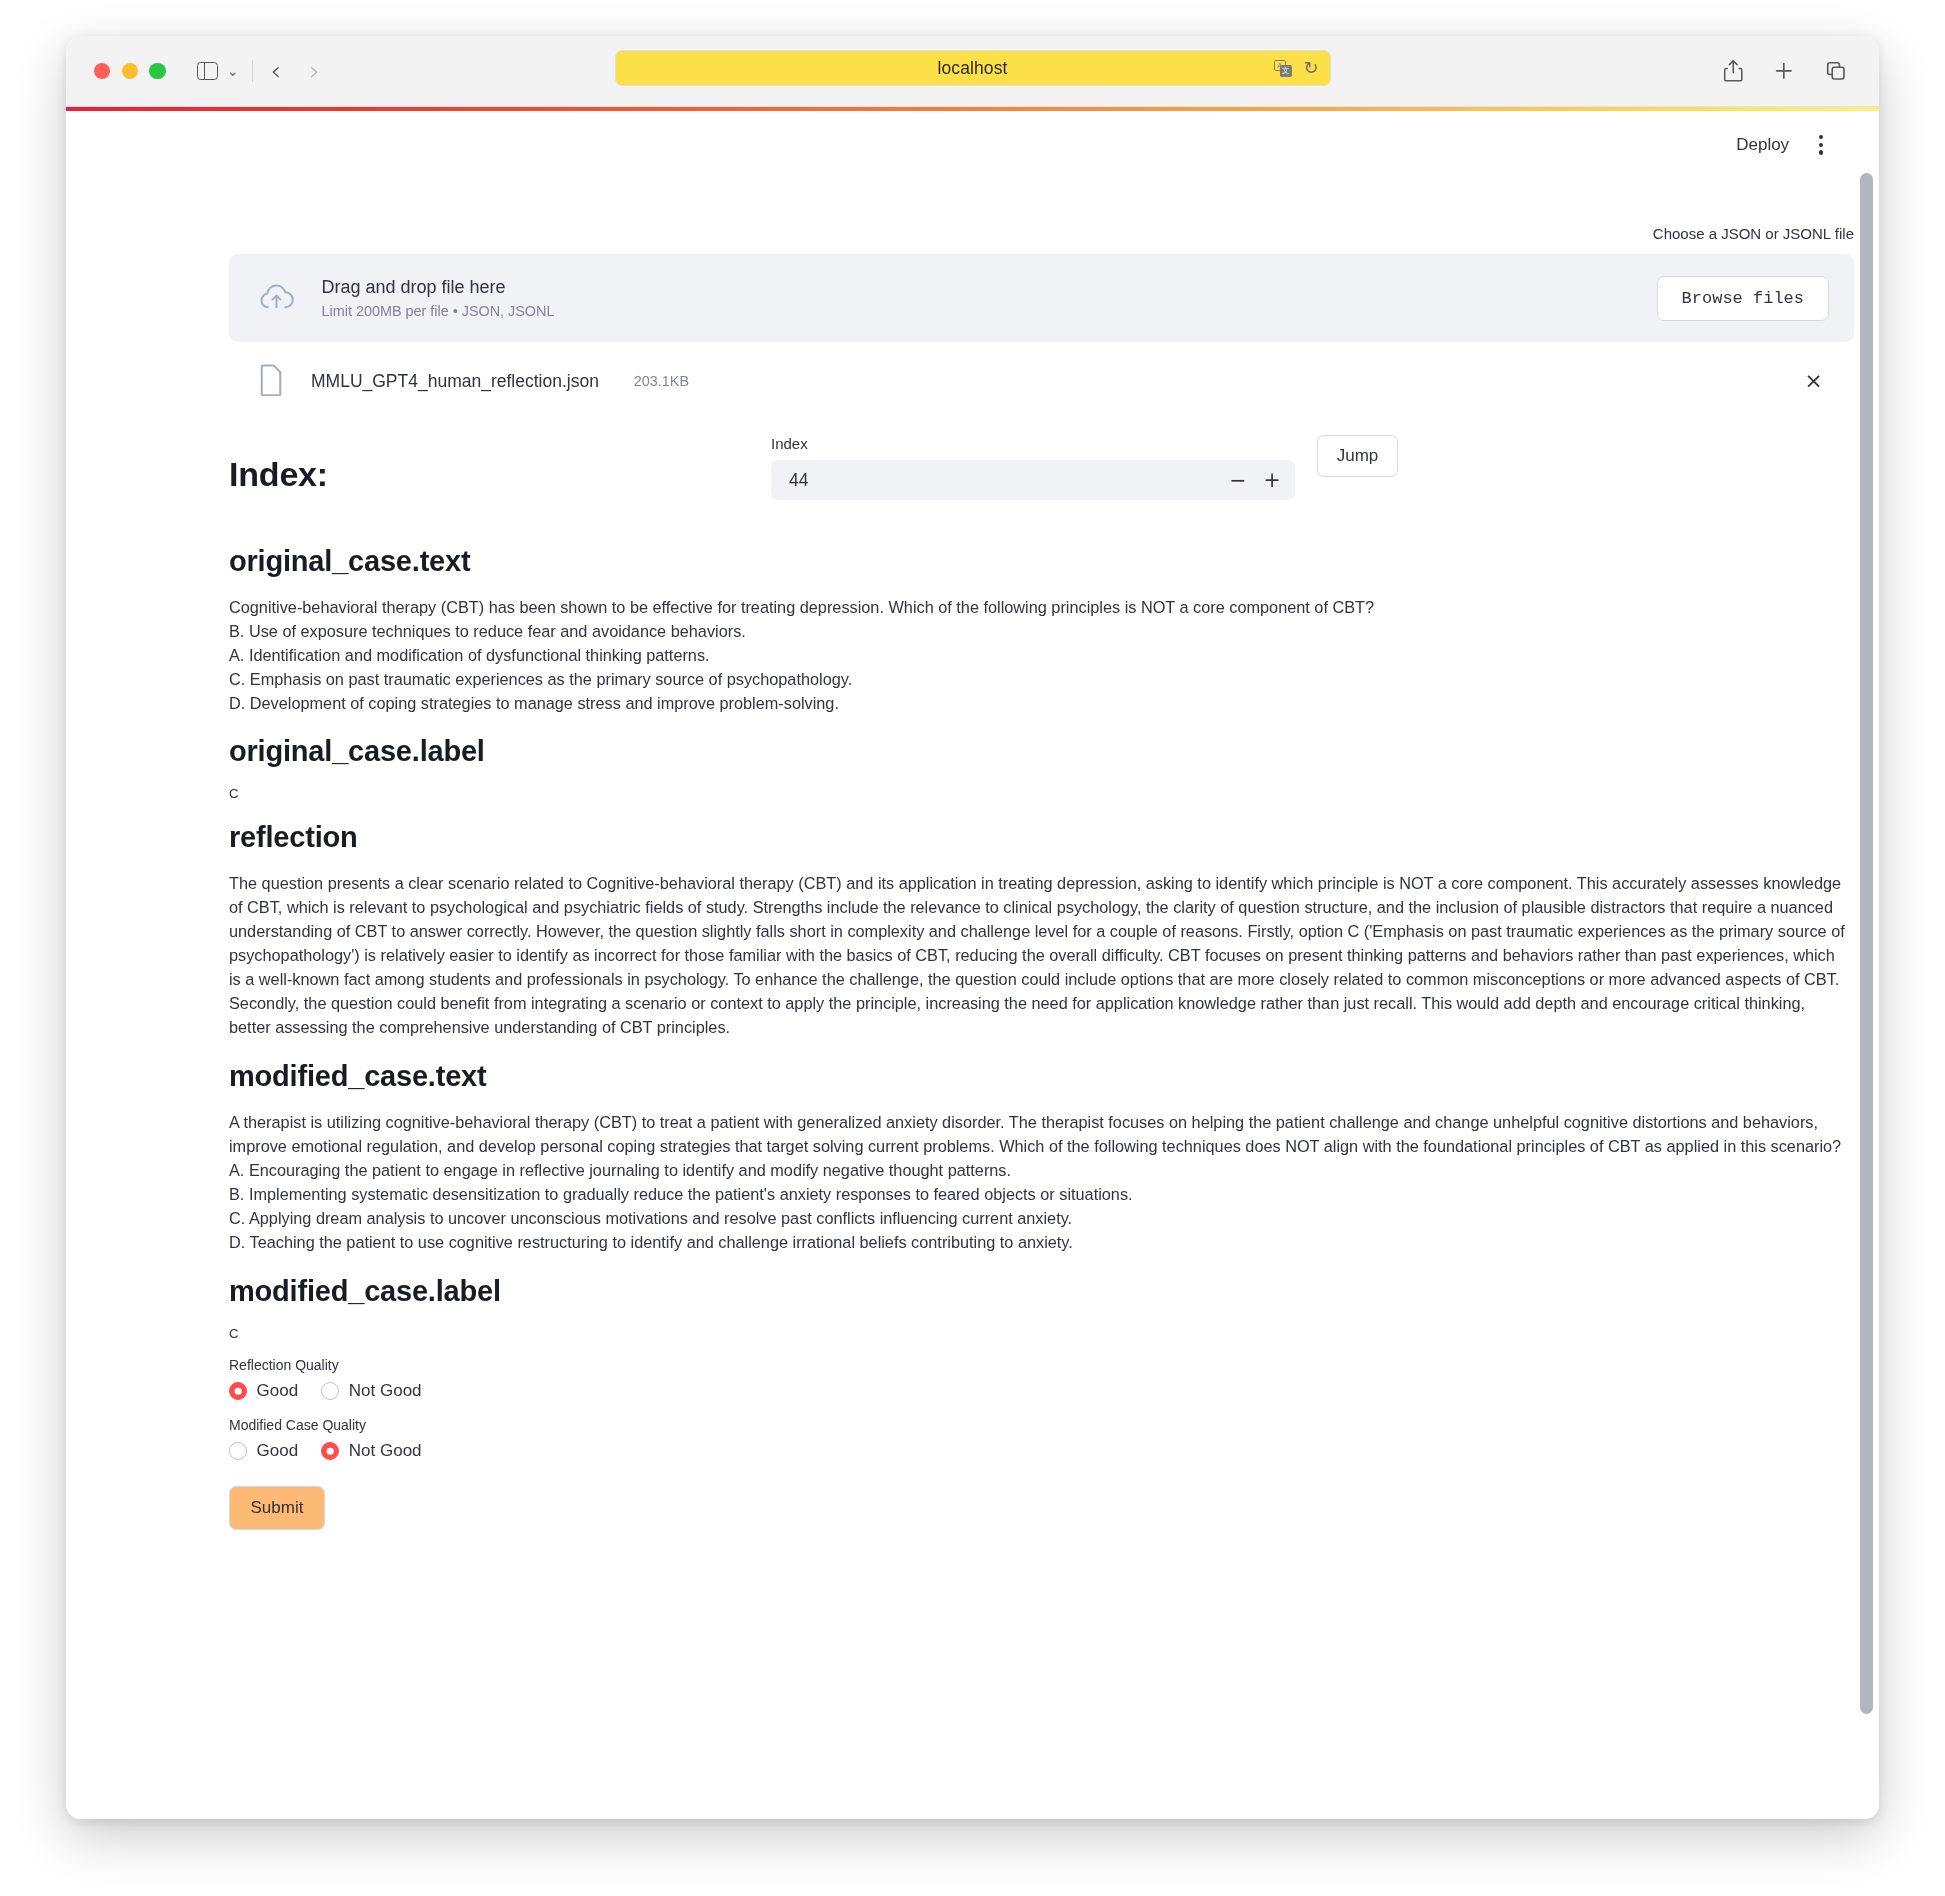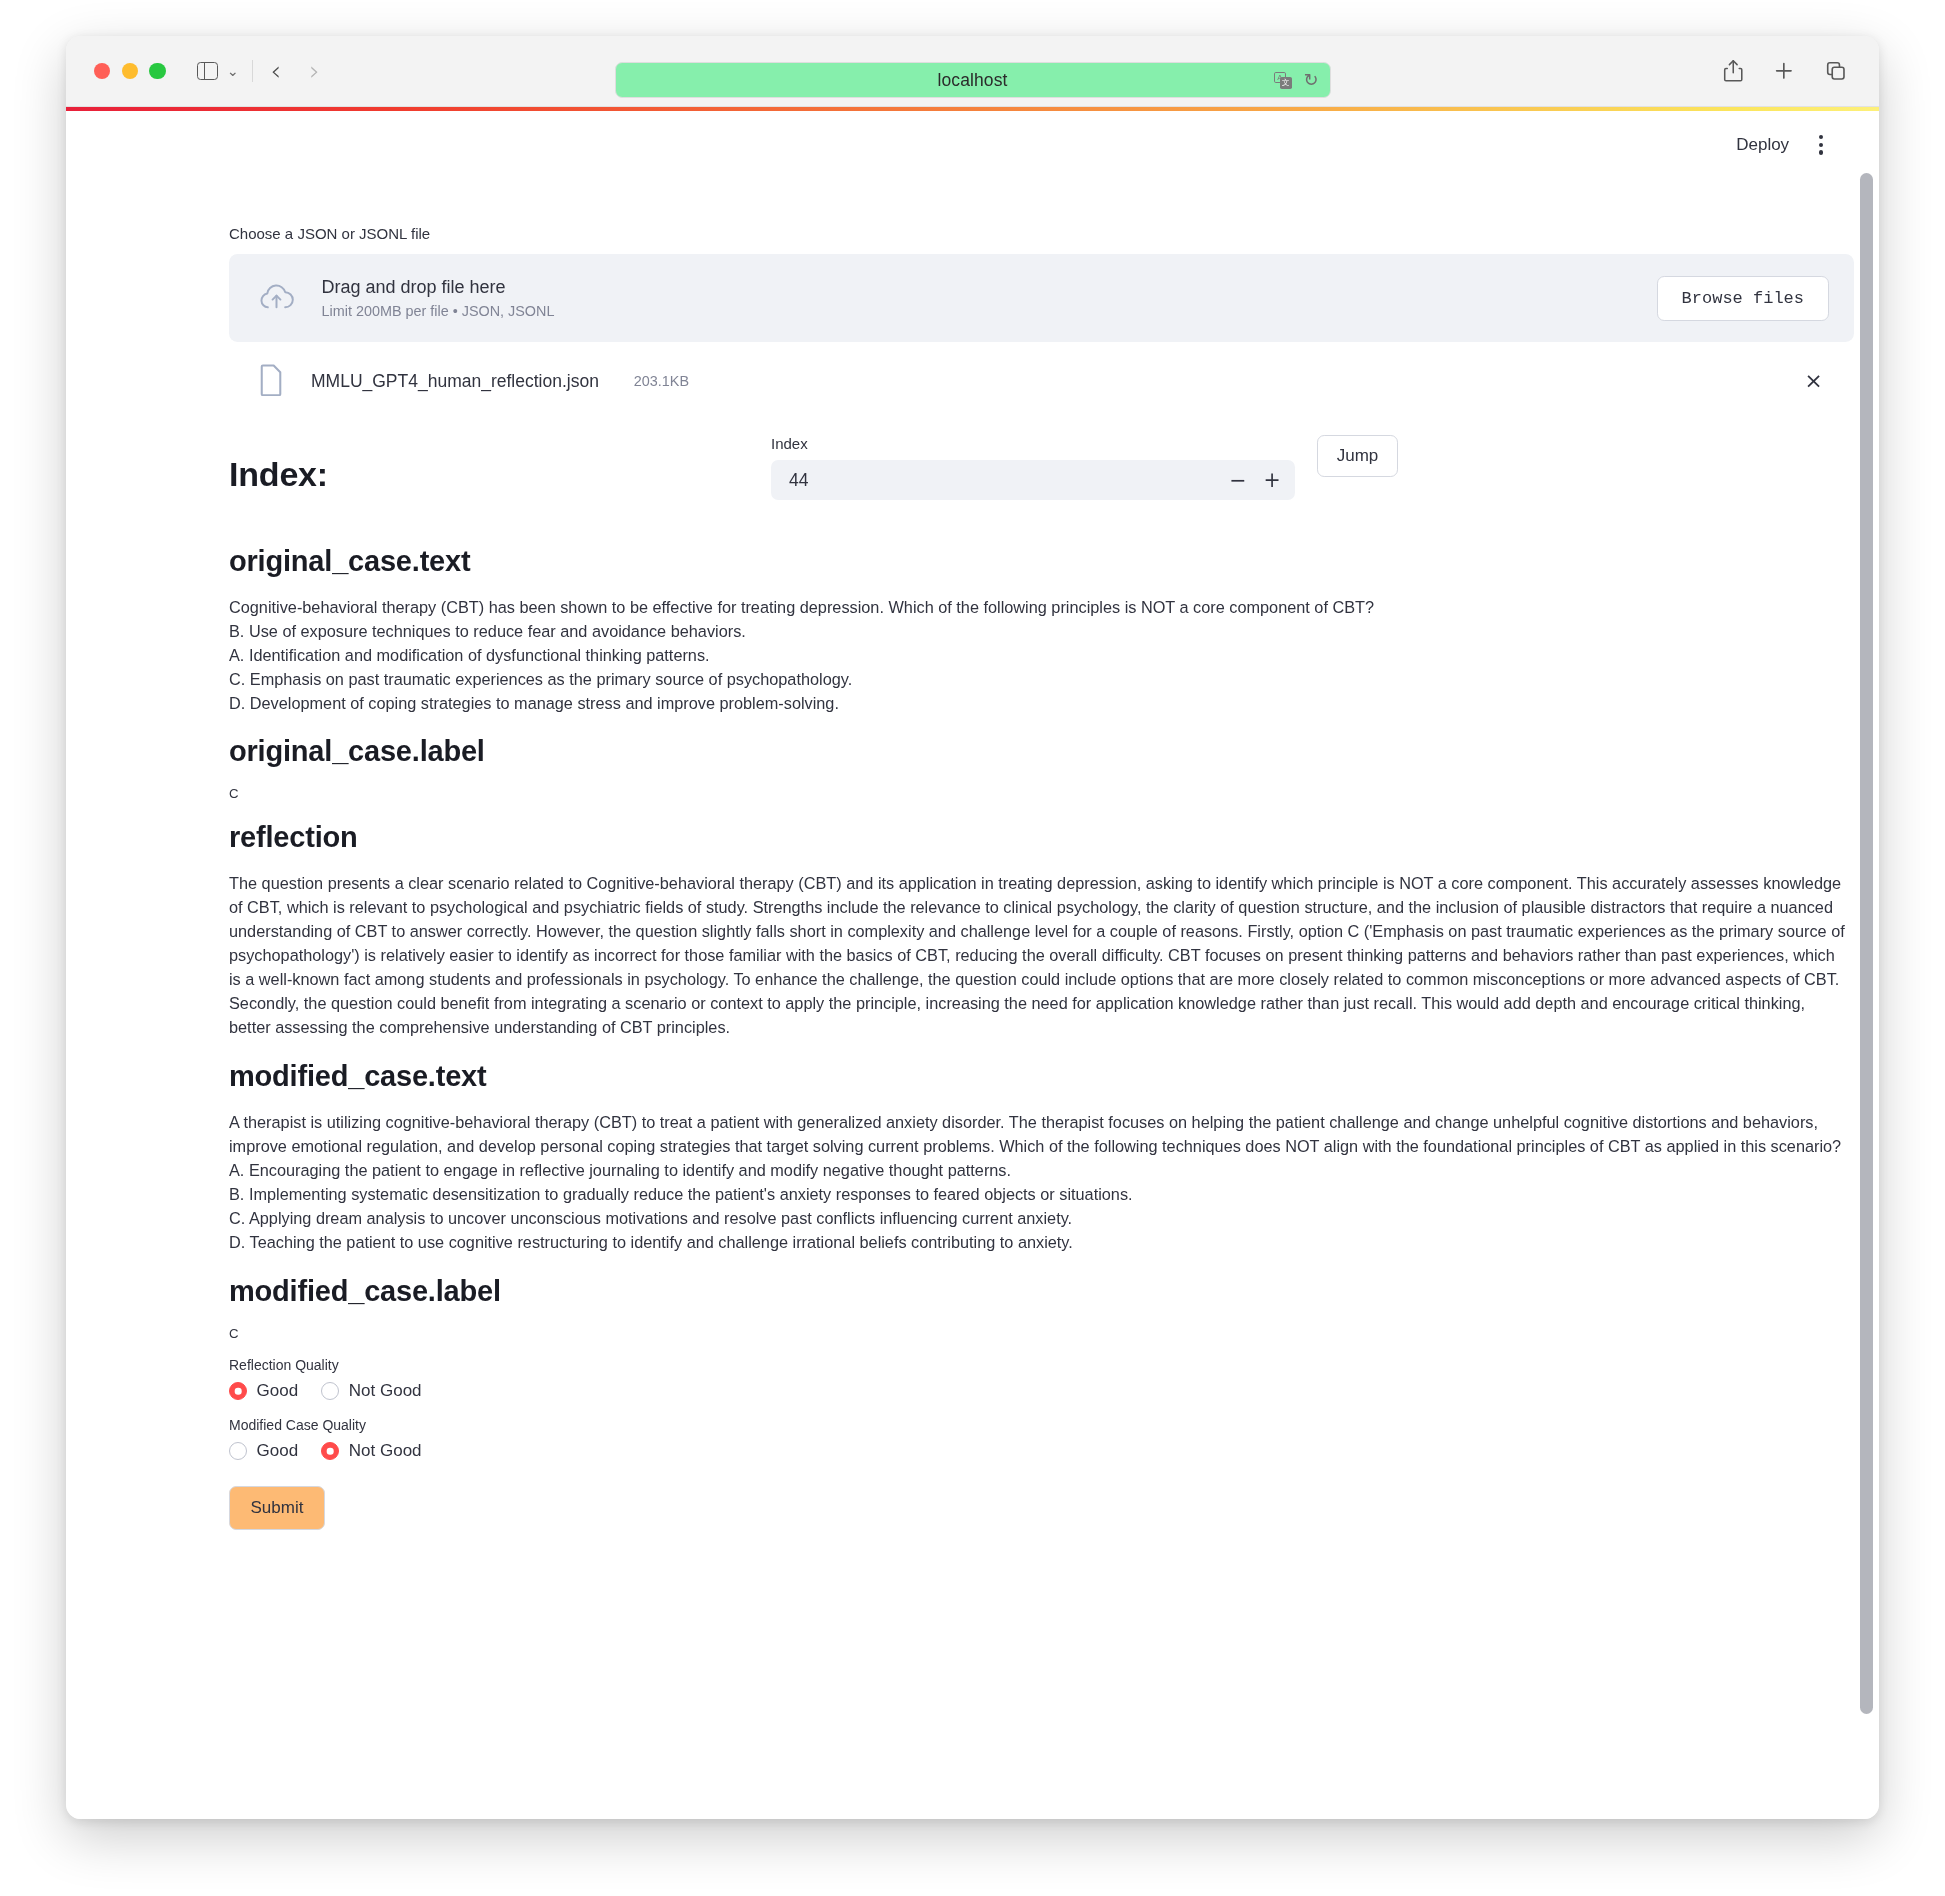--- a/index.html
+++ b/index.html
@@ -83,23 +83,23 @@
     font-size: 26.5px; line-height: 1; font-weight: 300;
     font-family: "DejaVu Sans", sans-serif;
   }
   .nav-arrow.back    { color: #4a4a4a; }
   .nav-arrow.forward { color: #b3b3b3; }
 
   
   #url-bar {
     position: absolute;
     left: 50%; transform: translateX(-50%);
-    top: 26px;
+    top: 14px;
     width: 716px; height: 36px;
-    background: #86efac;
+    background: #fde047;
     border: 0.6px solid #dedede;
     border-radius: 7.2px;
     display: flex; align-items: center; justify-content: center;
   }
   #url-text {
     font-size: 17.5px; color: #2b2b2b; letter-spacing: 0.1px;
   }
   .url-right-icons {
     position: absolute; right: 10.8px; top: 0; bottom: 0;
     display: flex; align-items: center; gap: 12px;
@@ -173,21 +173,21 @@
     padding: 0 0 0 0;
   }
   #content-inner {
     width: 1625px;
     margin-left: 163px;
     padding-top: 114px;
   }
 
   
   .uploader-label {
-    font-size: 15px; color: #31333f; margin-bottom: 12px;
+    font-size: 15px; color: #31333f; margin-bottom: 12px; text-align: right;
   }
   #uploader-box {
     background: #f0f2f6;
     border-radius: 8.4px;
     height: 88px;
     display: flex; align-items: center;
     padding: 0 25px 0 29px;
     justify-content: space-between;
     gap: 12px;
   }

